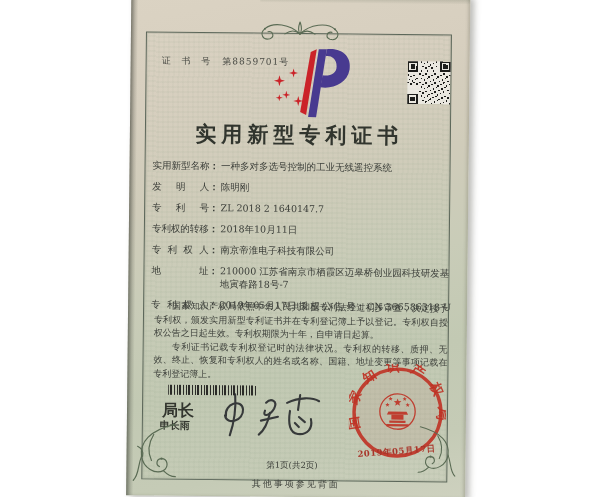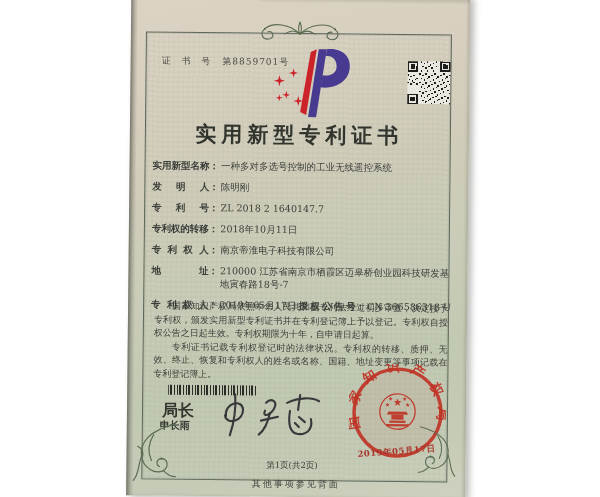--- a/index.html
+++ b/index.html
@@ -28,21 +28,21 @@
   .certno .lbl{letter-spacing:4px;margin-right:4px;text-align:center;}
 
   .logo{position:absolute;left:143px;top:52px;width:78px;height:74px;}
   .qr{position:absolute;left:277px;top:66px;width:43px;height:43px;}
 
   .title{position:absolute;left:0;right:0;top:127px;text-align:center;
     font-size:21px;font-weight:bold;color:#31352e;letter-spacing:5px;}
 
   .fields{position:absolute;left:23px;top:166px;width:302px;font-size:9.5px;color:#3a3d38;}
   .frow{line-height:13px;margin-bottom:8px;white-space:nowrap;}
-  .fl{display:inline-block;width:57px;text-align:justify;text-align-last:justify;font-weight:bold;vertical-align:top;}
+  .fl{display:inline-block;width:57px;text-align:justify;text-align-last:justify;font-weight:normal;vertical-align:top;}
   .fc{font-weight:bold;margin-right:2px;}
   .fv{display:inline-block;max-width:232px;vertical-align:top;white-space:normal;line-height:13px;}
   .grant2{margin-left:2px;}
 
   .paras{position:absolute;left:26px;right:19px;top:307px;font-size:9px;line-height:13.6px;
     color:#3c3f3a;text-align:justify;}
   .paras p{margin:0;text-indent:2em;}
 
   .barcode{position:absolute;left:41px;top:392px;width:88px;height:10px;
     background:repeating-linear-gradient(90deg,#2b2b28 0 1px,rgba(0,0,0,0) 1px 2px,#2b2b28 2px 4px,rgba(0,0,0,0) 4px 6px,#2b2b28 6px 7px,rgba(0,0,0,0) 7px 9px);}

